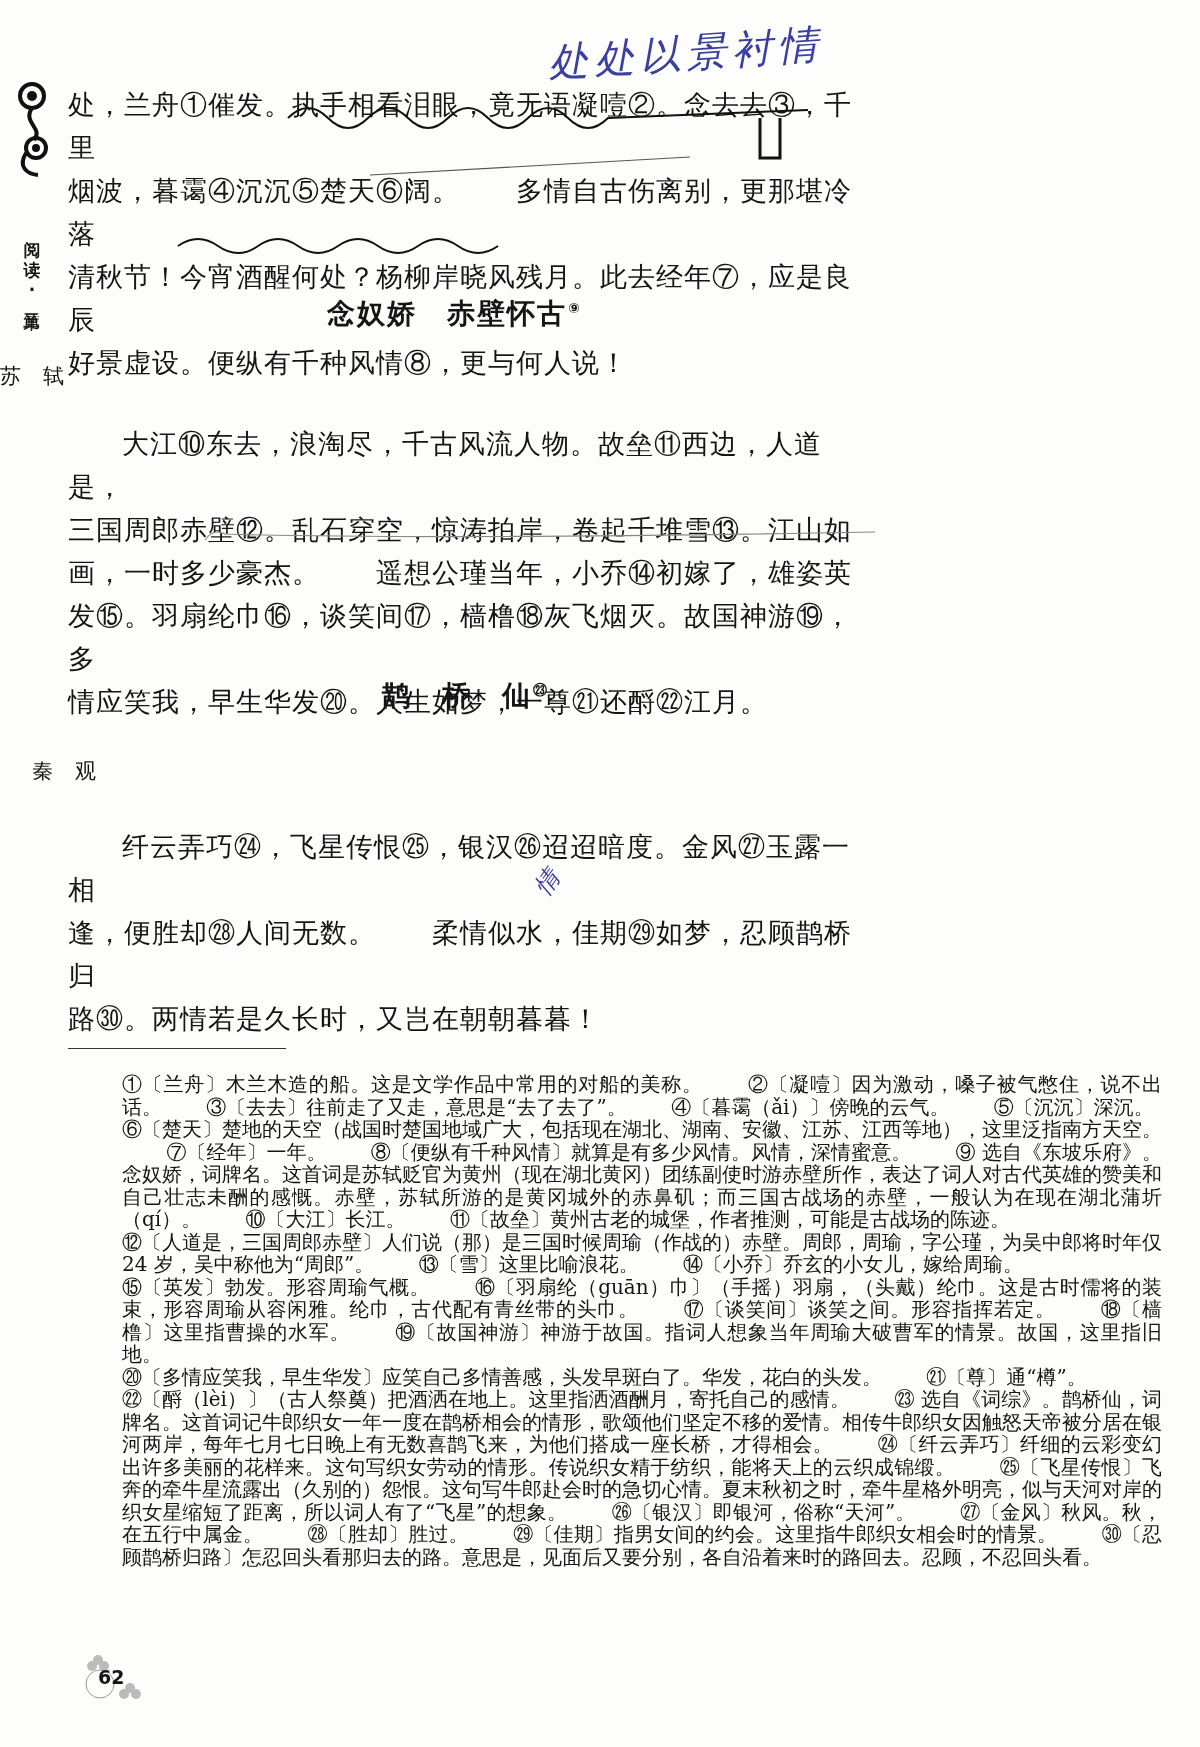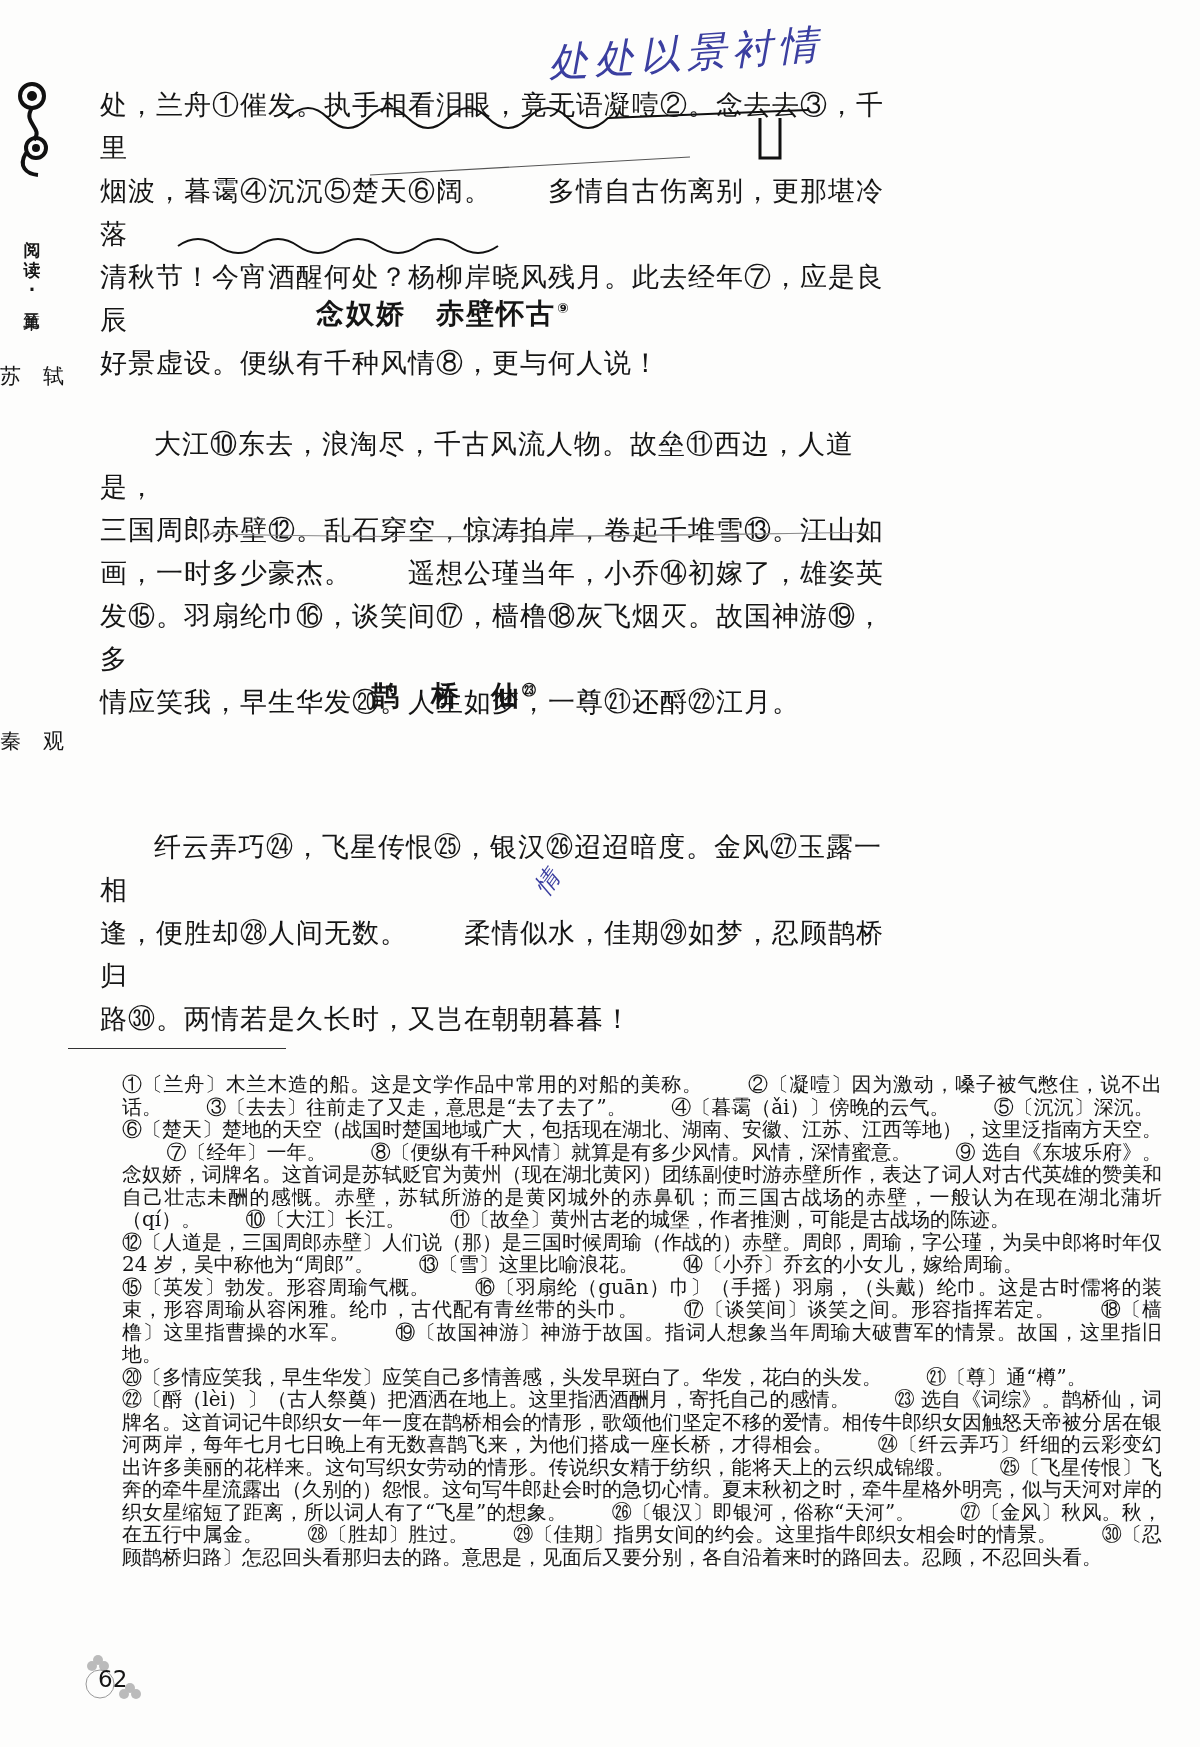--- a/index.html
+++ b/index.html
@@ -12,47 +12,47 @@
   .side-tab {
     position:absolute; left:18px; top:240px; width:28px;
     font-family:"DejaVu Sans","Liberation Sans",sans-serif;
     font-size:17px; line-height:20px; text-align:center;
   }
   .side-tab .strong { font-weight:bold; display:block; }
   .side-tab .dot { display:block; font-weight:bold; }
   .side-tab .unit { display:block; }
   .body-text {
     position:absolute; left:68px; width:790px;
-    font-size:27px; line-height:43px; letter-spacing:1px;margin-left:32px;
+    font-size:27px; line-height:43px; letter-spacing:1px;
   }
   .p1 { top:83px; }
   .indent { text-indent:54px; }
   sup.fn { font-size:14px; vertical-align:10px; margin:0 1px; font-family:"DejaVu Sans",sans-serif; }
   .title {
-    position:absolute; left:14px; width:860px; text-align:center;
+    position:absolute; left:0; width:860px; text-align:center;
     font-family:"DejaVu Sans","Liberation Sans",sans-serif;
-    font-weight:bold; font-size:28px; letter-spacing:2px;
+    font-weight:bold; font-size:28px; letter-spacing:2px;padding-left:25px;
   }
   .author {
     position:absolute; left:0; width:860px; 
     font-size:21px; letter-spacing:22px;
   }
   .rule { position:absolute; left:68px; top:1048px; width:218px; border-top:1px solid #333; }
   .notes {
     position:absolute; left:122px; top:1073px; width:1040px;
     font-size:20px; line-height:22.5px; text-align:justify;
   }
   .notes .gap { display:inline-block; width:38px; }
   .page-num {
     position:absolute; left:78px; top:1650px; width:70px; height:60px;
   }
   .page-num span {
     position:absolute; left:20px; top:16px;
     font-family:"DejaVu Sans","Liberation Sans",sans-serif;
-    font-weight:normal; font-size:23px;
+    font-weight:bold; font-size:19px;
   }
   .handwriting {
     position:absolute; color:#3b3fa0;
     font-family:"DejaVu Sans",sans-serif; font-style:italic;
   }
   .hw1 { left:548px; top:26px; font-size:40px; letter-spacing:6px; transform:rotate(-4deg); }
   .hw2 { left:535px; top:866px; font-size:24px; transform:rotate(-55deg); }
   svg.marks { position:absolute; left:0; top:0; pointer-events:none; }
 </style>
 </head>
@@ -89,21 +89,21 @@
   <div class="indent">大江⑩东去，浪淘尽，千古风流人物。故垒⑪西边，人道是，</div>
   <div>三国周郎赤壁⑫。乱石穿空，惊涛拍岸，卷起千堆雪⑬。江山如</div>
   <div>画，一时多少豪杰。　　遥想公瑾当年，小乔⑭初嫁了，雄姿英</div>
   <div>发⑮。羽扇纶巾⑯，谈笑间⑰，樯橹⑱灰飞烟灭。故国神游⑲，多</div>
   <div>情应笑我，早生华发⑳。人生如梦，一尊㉑还酹㉒江月。</div>
 </div>
 
 <div class="title" style="top:677px;margin-left:11px;">
   <span>鹊　桥　仙</span><sup class="fn">㉓</sup>
 </div>
-<div class="author" style="top:727px;">秦观</div>
+<div class="author" style="top:757px;padding-left:32px;">秦观</div>
 <div class="body-text" style="top:825px;">
   <div class="indent">纤云弄巧㉔，飞星传恨㉕，银汉㉖迢迢暗度。金风㉗玉露一相</div>
   <div>逢，便胜却㉘人间无数。　　柔情似水，佳期㉙如梦，忍顾鹊桥归</div>
   <div>路㉚。两情若是久长时，又岂在朝朝暮暮！</div>
 </div>
 
 <div class="handwriting hw1">处处以景衬情</div>
 <div class="handwriting hw2">情</div>
 
 <svg class="marks" width="1200" height="1747">

